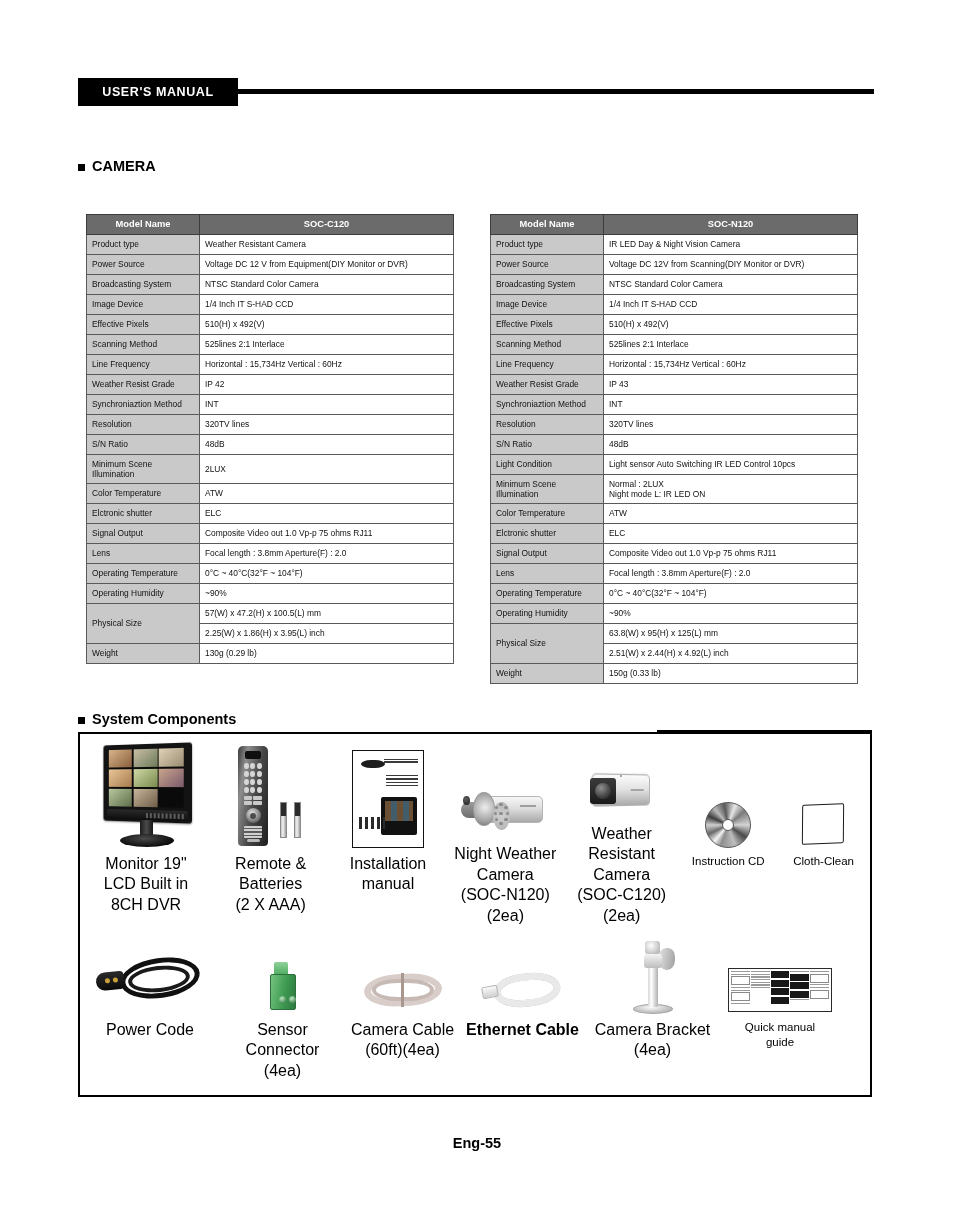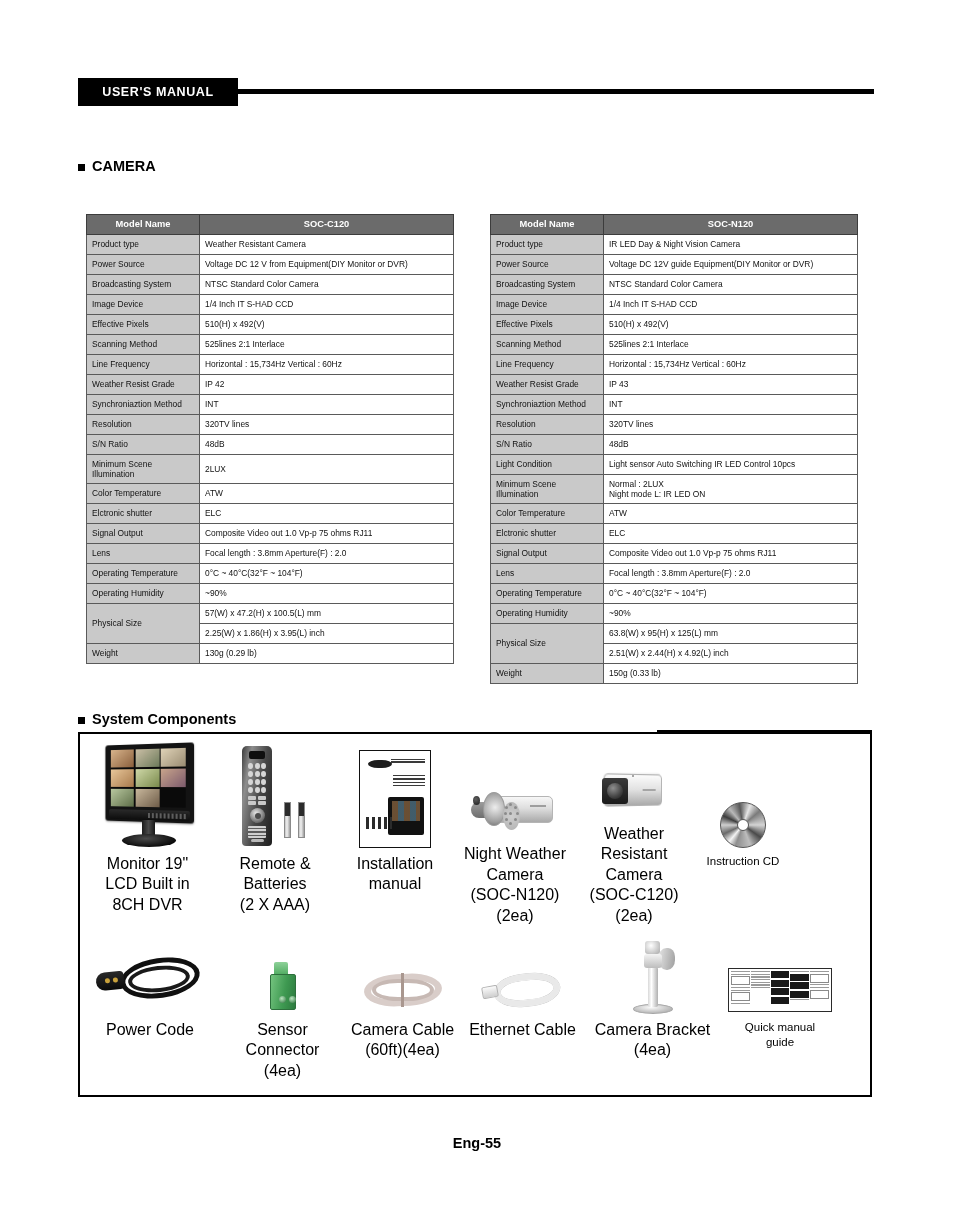--- a/index.html
+++ b/index.html
@@ -147,21 +147,21 @@
   .w-remote    { width: 120px; }
   .w-manual    { width: 120px; }
   .w-nvcam     { width: 120px; }
   .w-wrcam     { width: 118px; }
   .w-cd        { width: 100px; }
   .w-cloth     { width: 95px;  }
   
   .w-power     { width: 140px; }
   .w-sensor    { width: 125px; }
   .w-camcable  { width: 115px; }
-  .w-ethernet  { width: 125px; }
+  .w-ethernet  { width: 125px; font-weight: bold; }
   .w-bracket   { width: 135px; }
   .w-quick     { width: 120px; }
 
   
   .art-monitor { width: 104px; height: 104px; }
   .mon-body {
     position: absolute;
     left: 6px; top: 0;
     width: 92px; height: 78px;
     background: #131313;
@@ -773,21 +773,21 @@
         <th>SOC-N120</th>
       </tr>
     </thead>
     <tbody>
       <tr>
         <td class="lbl">Product type</td>
         <td class="val">IR LED Day &amp; Night Vision Camera</td>
       </tr>
       <tr>
         <td class="lbl">Power Source</td>
-        <td class="val">Voltage DC 12V guide Equipment(DIY Monitor or DVR)</td>
+        <td class="val">Voltage DC 12V from Scanning(DIY Monitor or DVR)</td>
       </tr>
       <tr>
         <td class="lbl">Broadcasting System</td>
         <td class="val">NTSC Standard Color Camera</td>
       </tr>
       <tr>
         <td class="lbl">Image Device</td>
         <td class="val">1/4 Inch IT S-HAD CCD</td>
       </tr>
       <tr>
@@ -1009,20 +1009,28 @@
     <div class="comp-cell w-cd">
       <div class="comp-art">
         <div class="art-cd" style="position:relative;">
           <div class="cd-disc"></div>
           <div class="cd-hole"></div>
         </div>
       </div>
       <div class="comp-label small">Instruction CD</div>
     </div>
 
+    <div class="comp-cell w-cloth">
+      <div class="comp-art">
+        <div class="art-cloth" style="position:relative;">
+          <div class="cloth-sq"></div>
+        </div>
+      </div>
+      <div class="comp-label small">Cloth-Clean</div>
+    </div>
 
   </div>
 
   <div class="comp-row row2">
 
     <div class="comp-cell w-power">
       <div class="comp-art">
         <div class="art-power" style="position:relative;">
           <div class="pw-coil"></div>
           <div class="pw-coil2"></div>

